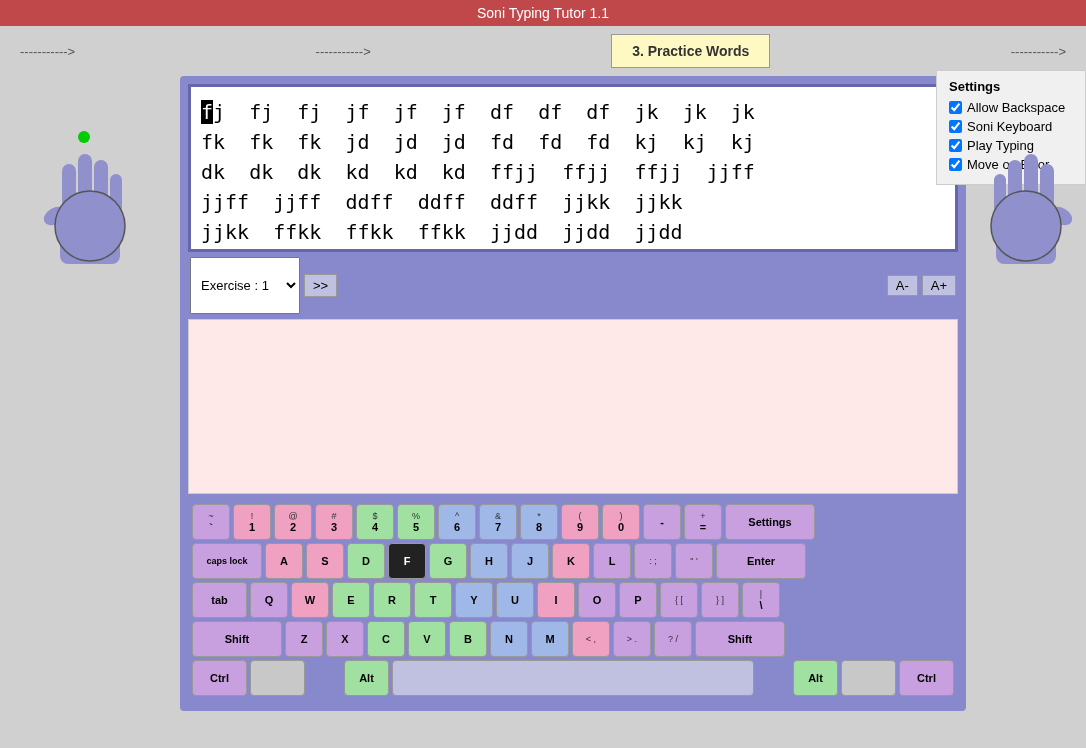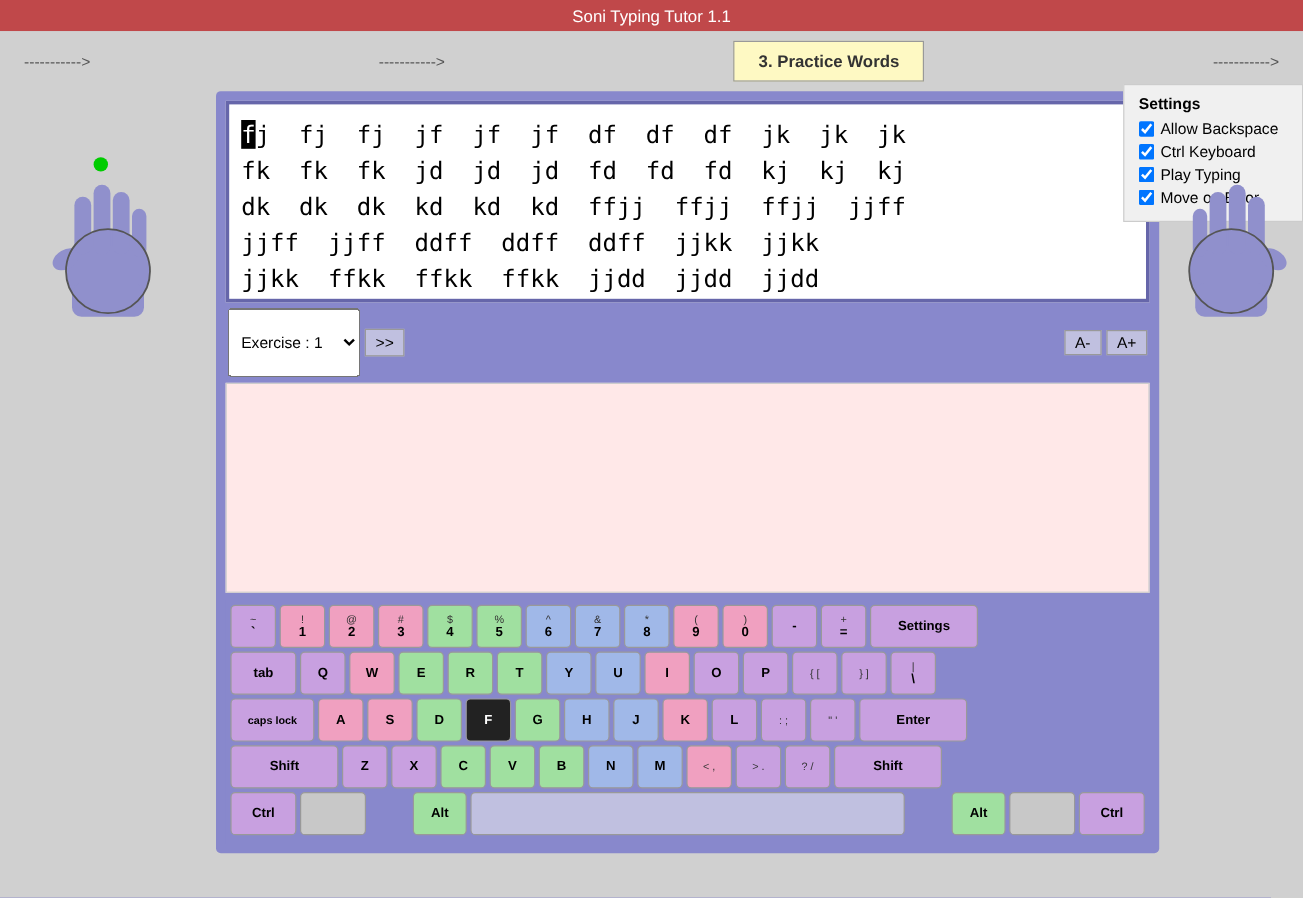--- a/index.html
+++ b/index.html
@@ -237,21 +237,21 @@
 </div>
 
 <div id="settings-panel">
   <h3>Settings</h3>
   <div class="setting-item">
     <input type="checkbox" checked="" style="">
     <label>Allow Backspace</label>
   </div>
   <div class="setting-item">
     <input type="checkbox" checked="" style="">
-    <label>Ctrl Keyboard</label>
+    <label>Soni Keyboard</label>
   </div>
   <div class="setting-item">
     <input type="checkbox" checked="" style="">
     <label>Play Typing</label>
   </div>
   <div class="setting-item">
     <input type="checkbox" checked="" style="">
     <label>Move on Error</label>
   </div>
 </div>
@@ -364,20 +364,62 @@
         <div class="key key-purple">
             <span class="key-top">+</span>
             <span class="key-bottom">=</span>
           </div>
         <div class="key key-purple key-backspace" style="min-width:90px;">
             <span class="key-bottom">Settings</span>
           </div>
       </div>
 
       <div class="key-row">
+        <div class="key key-purple key-capslock">
+            <span class="key-bottom" style="font-size:9px;">caps lock</span>
+          </div>
+        <div class="key key-pink">
+            <span class="key-bottom">A</span>
+          </div>
+        <div class="key key-pink">
+            <span class="key-bottom">S</span>
+          </div>
+        <div class="key key-green">
+            <span class="key-bottom">D</span>
+          </div>
+        <div class="key key-black">
+            <span class="key-bottom" style="color:white;">F</span>
+          </div>
+        <div class="key key-green">
+            <span class="key-bottom">G</span>
+          </div>
+        <div class="key key-blue">
+            <span class="key-bottom">H</span>
+          </div>
+        <div class="key key-blue">
+            <span class="key-bottom">J</span>
+          </div>
+        <div class="key key-pink">
+            <span class="key-bottom">K</span>
+          </div>
+        <div class="key key-purple">
+            <span class="key-bottom">L</span>
+          </div>
+        <div class="key key-purple">
+            <span class="key-top">: ;</span>
+          </div>
+        <div class="key key-purple">
+            <span class="key-top">" '</span>
+          </div>
+        <div class="key key-purple key-enter">
+            <span class="key-bottom">Enter</span>
+          </div>
+      </div>
+
+      <div class="key-row">
         <div class="key key-purple key-tab">
             <span class="key-bottom">tab</span>
           </div>
         <div class="key key-purple">
             <span class="key-bottom">Q</span>
           </div>
         <div class="key key-pink">
             <span class="key-bottom">W</span>
           </div>
         <div class="key key-green">
@@ -408,62 +450,20 @@
             <span class="key-top">{ [</span>
             <span class="key-bottom"></span>
           </div>
         <div class="key key-purple">
             <span class="key-top">} ]</span>
             <span class="key-bottom"></span>
           </div>
         <div class="key key-purple">
             <span class="key-top">|</span>
             <span class="key-bottom">\</span>
-          </div>
-      </div>
-
-      <div class="key-row">
-        <div class="key key-purple key-capslock">
-            <span class="key-bottom" style="font-size:9px;">caps lock</span>
-          </div>
-        <div class="key key-pink">
-            <span class="key-bottom">A</span>
-          </div>
-        <div class="key key-pink">
-            <span class="key-bottom">S</span>
-          </div>
-        <div class="key key-green">
-            <span class="key-bottom">D</span>
-          </div>
-        <div class="key key-black">
-            <span class="key-bottom" style="color:white;">F</span>
-          </div>
-        <div class="key key-green">
-            <span class="key-bottom">G</span>
-          </div>
-        <div class="key key-blue">
-            <span class="key-bottom">H</span>
-          </div>
-        <div class="key key-blue">
-            <span class="key-bottom">J</span>
-          </div>
-        <div class="key key-pink">
-            <span class="key-bottom">K</span>
-          </div>
-        <div class="key key-purple">
-            <span class="key-bottom">L</span>
-          </div>
-        <div class="key key-purple">
-            <span class="key-top">: ;</span>
-          </div>
-        <div class="key key-purple">
-            <span class="key-top">" '</span>
-          </div>
-        <div class="key key-purple key-enter">
-            <span class="key-bottom">Enter</span>
           </div>
       </div>
 
       <div class="key-row">
         <div class="key key-purple key-shift-l">
             <span class="key-bottom">Shift</span>
           </div>
         <div class="key key-purple">
             <span class="key-bottom">Z</span>
           </div>

